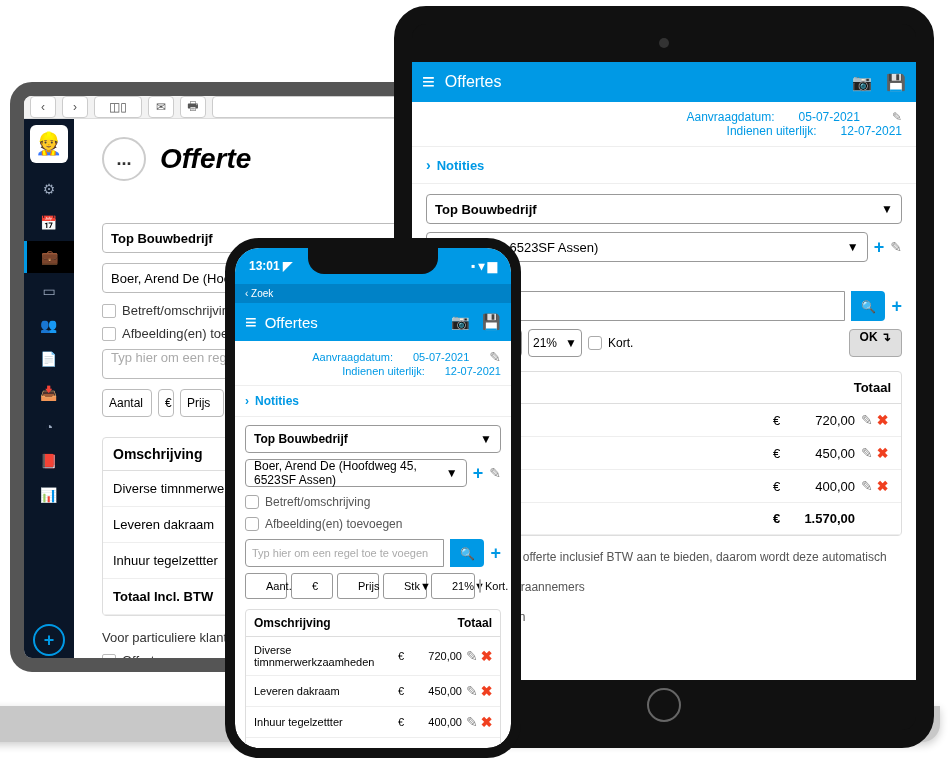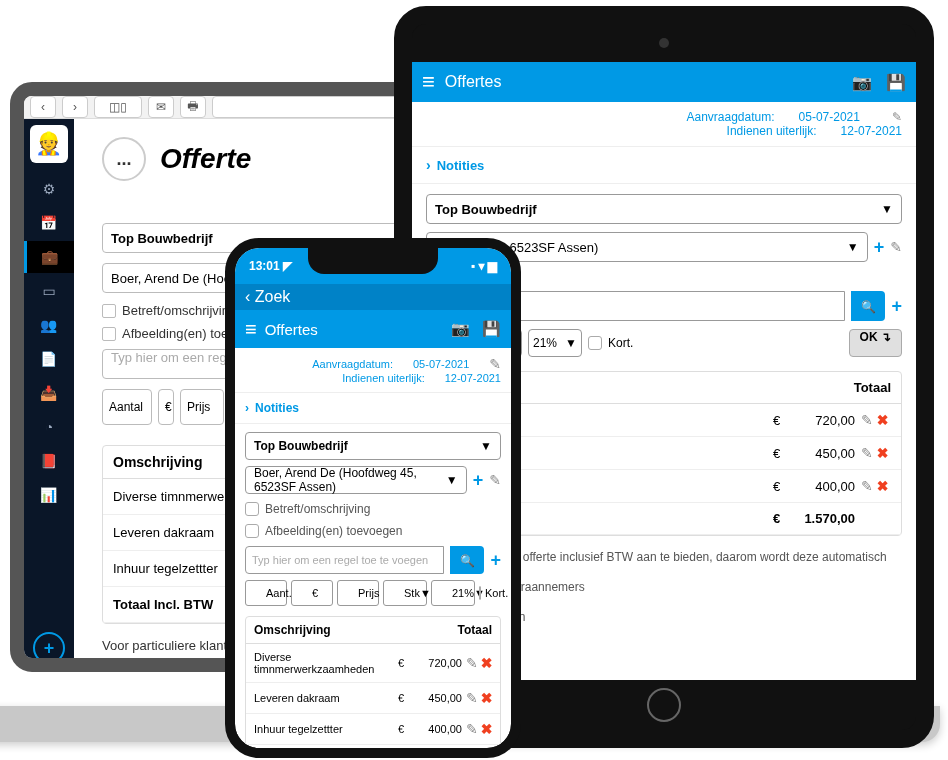--- a/index.html
+++ b/index.html
@@ -24,21 +24,21 @@
 .laptop-main { flex: 1; padding: 18px 28px; background: #fff; }
 .lp-title-row { display: flex; align-items: center; gap: 14px; margin-bottom: 42px; }
 .lp-circle { width: 44px; height: 44px; border: 2px solid #ccc; border-radius: 50%; display: flex; align-items: center; justify-content: center; font-size: 18px; font-weight: bold; color: #333; }
 .lp-title { font-size: 28px; font-weight: 900; font-style: italic; }
 .lp-field { margin-bottom: 10px; }
 .lp-input { width: 96%; height: 30px; border: 1px solid #bbb; border-radius: 4px; padding: 0 8px; font-size: 13px; font-weight: bold; }
 .lp-check { font-size: 13px; color: #333; display: flex; align-items: center; gap: 6px; margin: 8px 0; }
 .lp-chkbox { width: 14px; height: 14px; border: 1px solid #bbb; border-radius: 2px; background: #fff; }
 .lp-textin { width: 96%; height: 30px; border: 1px solid #bbb; border-radius: 4px; padding: 0 8px; font-size: 13px; color: #aaa; }
 .lp-small-row { display: flex; gap: 6px; margin-top: 6px; }
-.lp-sm { height: 36px; border: 1px solid #bbb; border-radius: 4px; font-size: 12px; padding: 12px 6px; display: flex; align-items: center; }
+.lp-sm { height: 28px; border: 1px solid #bbb; border-radius: 4px; font-size: 12px; padding: 12px 6px; display: flex; align-items: center; }
 .lp-table { width: 96%; border: 1px solid #ddd; border-radius: 4px; margin-top: 20px; }
 .lp-thead { padding: 8px 10px; font-weight: bold; font-size: 14px; border-bottom: 1px solid #ddd; }
 .lp-row { padding: 10px 10px; font-size: 13px; border-bottom: 1px solid #eee; }
 .lp-row.total { font-weight: bold; }
 .lp-footer-text { font-size: 13px; color: #333; margin-top: 14px; }
 .laptop-base { position: absolute; bottom: -20px; left: -60px; width: 990px; height: 36px; background: #c8c8c8; border-radius: 0 0 18px 18px; box-shadow: 0 3px 8px rgba(0,0,0,0.2); }
 .laptop-notch { position: absolute; bottom: -6px; left: 50%; transform: translateX(-50%); width: 120px; height: 10px; background: #b4b4b4; border-radius: 0 0 8px 8px; }
 
 
 .tablet { position: absolute; left: 394px; top: 6px; width: 540px; height: 742px; border: 18px solid #111; border-radius: 32px; background: #111; overflow: hidden; z-index: 3; }
@@ -78,21 +78,21 @@
 .tab-trow .val { width: 62px; text-align: right; }
 .tab-trow .act { width: 30px; display: flex; gap: 4px; align-items: center; }
 .del-x { color: #f04020; font-weight: bold; font-size: 14px; }
 .note-text { font-size: 12px; color: #555; margin-top: 12px; line-height: 1.5; }
 
 
 .phone { position: absolute; left: 225px; top: 238px; width: 296px; height: 520px; background: #111; border-radius: 34px; border: 10px solid #111; z-index: 5; overflow: hidden; }
 .phone-screen { width: 100%; height: 100%; background: #fff; border-radius: 24px; overflow: hidden; display: flex; flex-direction: column; }
 .phone-notch { position: absolute; left: 50%; top: 0; transform: translateX(-50%); width: 130px; height: 26px; background: #111; border-radius: 0 0 16px 16px; z-index: 10; }
 .phone-status { height: 36px; background: #0099e5; color: #fff; display: flex; align-items: center; justify-content: space-between; padding: 0 14px; font-size: 12px; font-weight: bold; }
-.phone-back { background: #0082c7; color: #fff; font-size: 16px; padding: 4px 10px; }
+.phone-back { background: #0082c7; color: #fff; font-size: 10px; padding: 4px 10px; }
 .phone-body { flex: 1; overflow: hidden; }
 .ph-header { height: 38px; background: #0099e5; color: #fff; display: flex; align-items: center; padding: 0 10px; }
 .ph-header .hamb { font-size: 20px; margin-right: 8px; }
 .ph-header .title { font-size: 15px; flex: 1; }
 .ph-header .hicon { font-size: 15px; margin-left: 12px; }
 .ph-meta { padding: 8px 10px; text-align: right; font-size: 11px; color: #0099e5; border-bottom: 1px solid #eee; }
 .ph-meta .mr { display: flex; justify-content: flex-end; gap: 20px; align-items: center; }
 .ph-collap { padding: 8px 10px; color: #0099e5; font-size: 12px; font-weight: bold; border-bottom: 1px solid #eee; }
 .ph-collap::before { content: "›"; margin-right: 6px; }
 .ph-section { padding: 8px 10px; }

